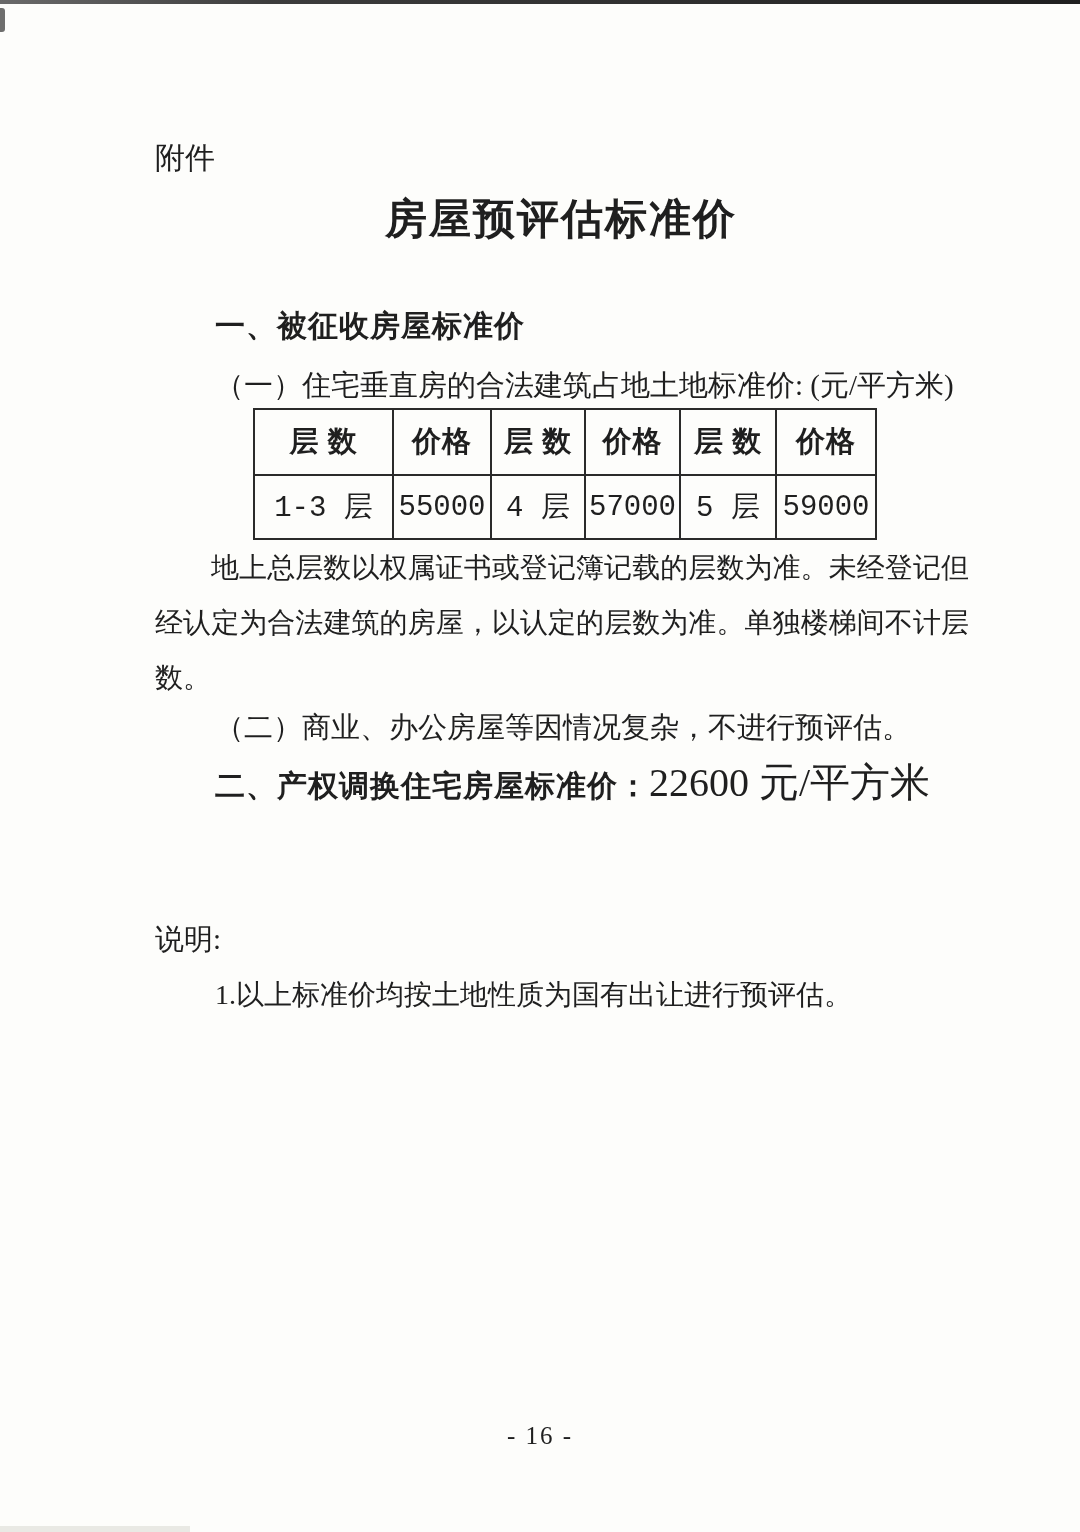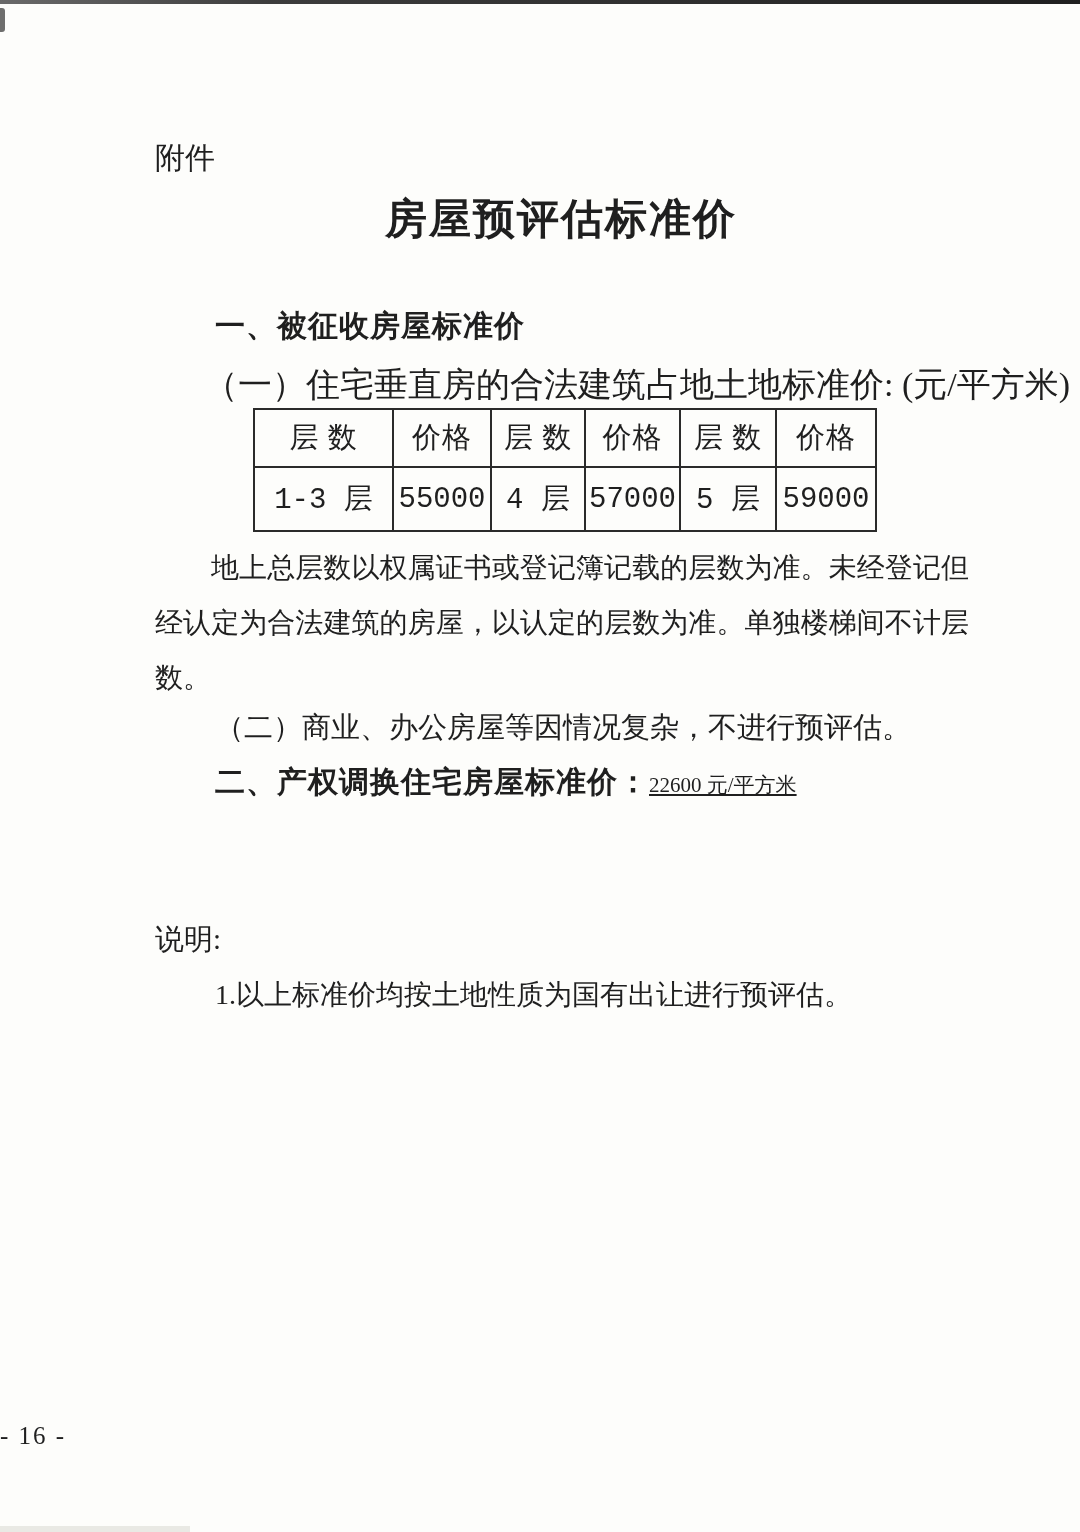--- a/index.html
+++ b/index.html
@@ -44,74 +44,74 @@
   }
   .h-sans {
     font-family: Liberation Mono, monospace;
     font-weight: 700;
   }
   .heading-1 {
     left: 215px; top: 306px;
     font-size: 30px; line-height: 44px; letter-spacing: 1px;
   }
   .sub-item-1 {
-    left: 204px; top: 363px;
-    font-size: 34px; line-height: 44px;
+    left: 215px; top: 363px;
+    font-size: 29px; line-height: 44px;
   }
   .price-table {
     left: 253px; top: 408px;
     border-collapse: collapse;
     table-layout: fixed;
     width: 622px;
     font-size: 29px;
     text-align: center;
   }
   .price-table th, .price-table td {
     border: 2px solid #2a2a2a;
     padding: 0;
   }
-  .price-table th { height: 58px; font-weight: 400; letter-spacing: 1px; }
+  .price-table th { height: 66px; font-weight: 700; letter-spacing: 1px; }
   .price-table td { height: 64px; font-weight: 400; font-family: Liberation Mono, monospace; }
 
   .body-par {
     left: 155px; top: 540px; width: 814px;
     font-size: 28px; line-height: 55px;
     text-indent: 2em;
     text-align: justify;
     text-justify: inter-ideograph;
   }
   .sub-item-2 {
     left: 215px; top: 700px;
     font-size: 29px; line-height: 55px;
   }
   .heading-2 {
     left: 215px; top: 755px;
     font-size: 29px; line-height: 55px;
   }
   .heading-2 .h-sans { font-size: 30px; letter-spacing: 1px; margin-top: 24px; }
-  .heading-2 .value { font-size: 21px; text-decoration: underline; }
+  .heading-2 .value { font-size: 40px; }
 
   .notes-label {
     left: 155px; top: 912px;
     font-size: 29px; line-height: 55px;
   }
   .note-1 {
     left: 215px; top: 967px;
     font-size: 28px; line-height: 55px;
   }
   .note-2 {
     left: 155px; top: 1022px; width: 814px;
     font-size: 28px; line-height: 55px;
     text-indent: 2em;
     text-align: justify;
     text-justify: inter-ideograph;
   }
   .page-number {
     left: 0; top: 1420px; width: 1080px;
-    text-align: left;
+    text-align: center;
     font-size: 25px; line-height: 32px;
     letter-spacing: 2px;
   }
 </style>
 </head>
 <body>
 
 <div class="page">
   <div class="scan-top"></div>
   <div class="scan-left-mark"></div>

